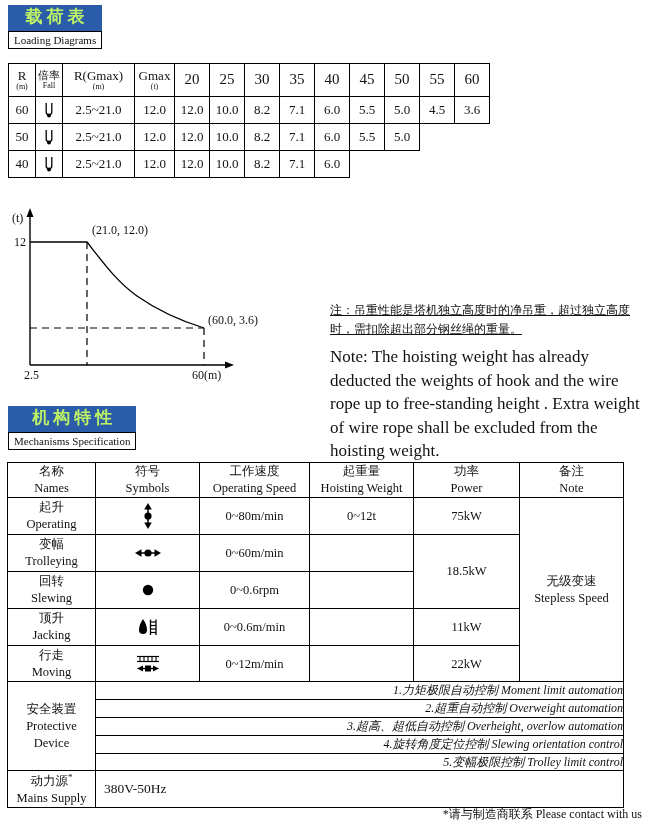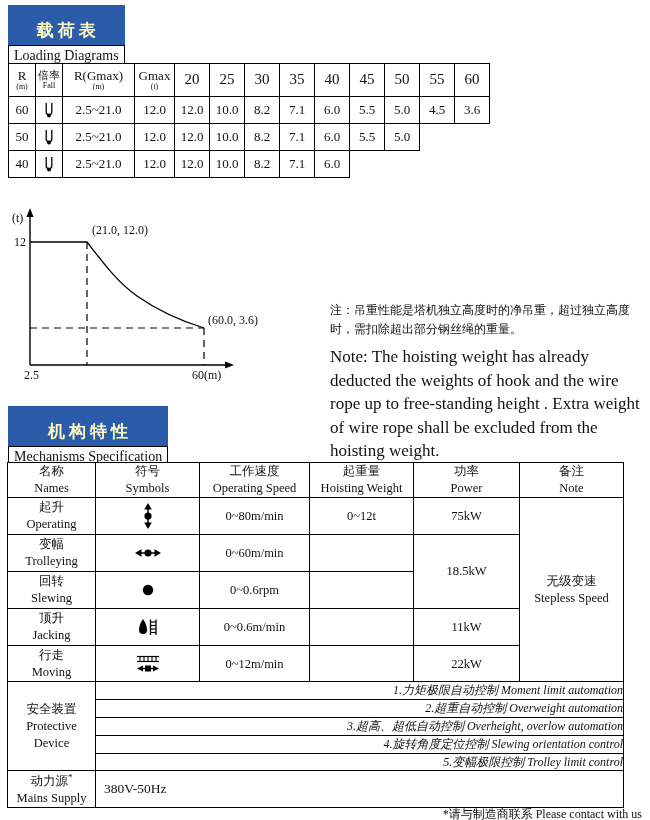--- a/index.html
+++ b/index.html
@@ -1,40 +1,40 @@
 <!DOCTYPE html>
 <html><head>
 <meta charset="utf-8">
 <style>
   html,body{margin:0;padding:0;background:#fff;}
   body{width:650px;height:820px;position:relative;font-family:"Liberation Serif","DejaVu Serif",serif;color:#111;}
 
   
   .badge{position:absolute;display:inline-block;}
-  .badge-blue{background:#2a5caa;color:#fef9c3;font-weight:bold;font-size:17px;letter-spacing:4px;text-align:center;padding:14px 8px 3px 12px;}
-  .badge-label{border:1px solid #000;background:#fff;font-size:14px;text-align:center;padding:2px 5px;white-space:nowrap;}
+  .badge-blue{background:#2a5caa;color:#bef264;font-weight:bold;font-size:17px;letter-spacing:4px;text-align:center;padding:0 8px 3px 12px;}
+  .badge-label{border:1px solid #000;background:#fff;font-size:11px;text-align:center;padding:2px 5px;white-space:nowrap;}
 
   
   .lt{position:absolute;left:8px;top:63px;}
   .lt-row{display:grid;grid-template-columns:28px 27px 72px 40px repeat(9,35px);}
   .lt-cell{border-right:1px solid #000;border-bottom:1px solid #000;display:flex;align-items:center;justify-content:center;font-size:13px;height:26px;background:#fff;}
   .lt-row .lt-cell:first-child{border-left:1px solid #000;}
   .lt-hdr .lt-cell{border-top:1px solid #000;height:32px;flex-direction:column;line-height:1.05;}
   .lt-hdr .num{font-size:15px;}
   .lt-main{font-size:13px;}
   .lt-main.small{font-size:11px;}
   .lt-sub{font-size:8px;}
 
   
   .chart{position:absolute;left:4px;top:203px;}
   .chart text{font-size:12px;font-family:"Liberation Serif","DejaVu Serif",serif;fill:#111;}
 
   
   .notes{position:absolute;left:330px;top:301px;width:314px;}
-  .note-zh{font-size:12px;line-height:1.55;margin-bottom:7px;}
+  .note-zh{font-size:12px;line-height:1.55;margin-bottom:7px;text-decoration:underline;}
   .note-en{font-size:17px;line-height:1.38;}
 
   
   table{border-collapse:collapse;table-layout:fixed;background:#fff;}
   td{border:1px solid #000;text-align:center;vertical-align:middle;padding:0;font-size:12.5px;line-height:1.35;}
   .mech{position:absolute;left:7px;top:462px;width:616px;}
   .mech .hdr td{height:34px;}
   .mech .brow td{height:36px;}
   .zh{display:block;}
   .en{display:block;}

